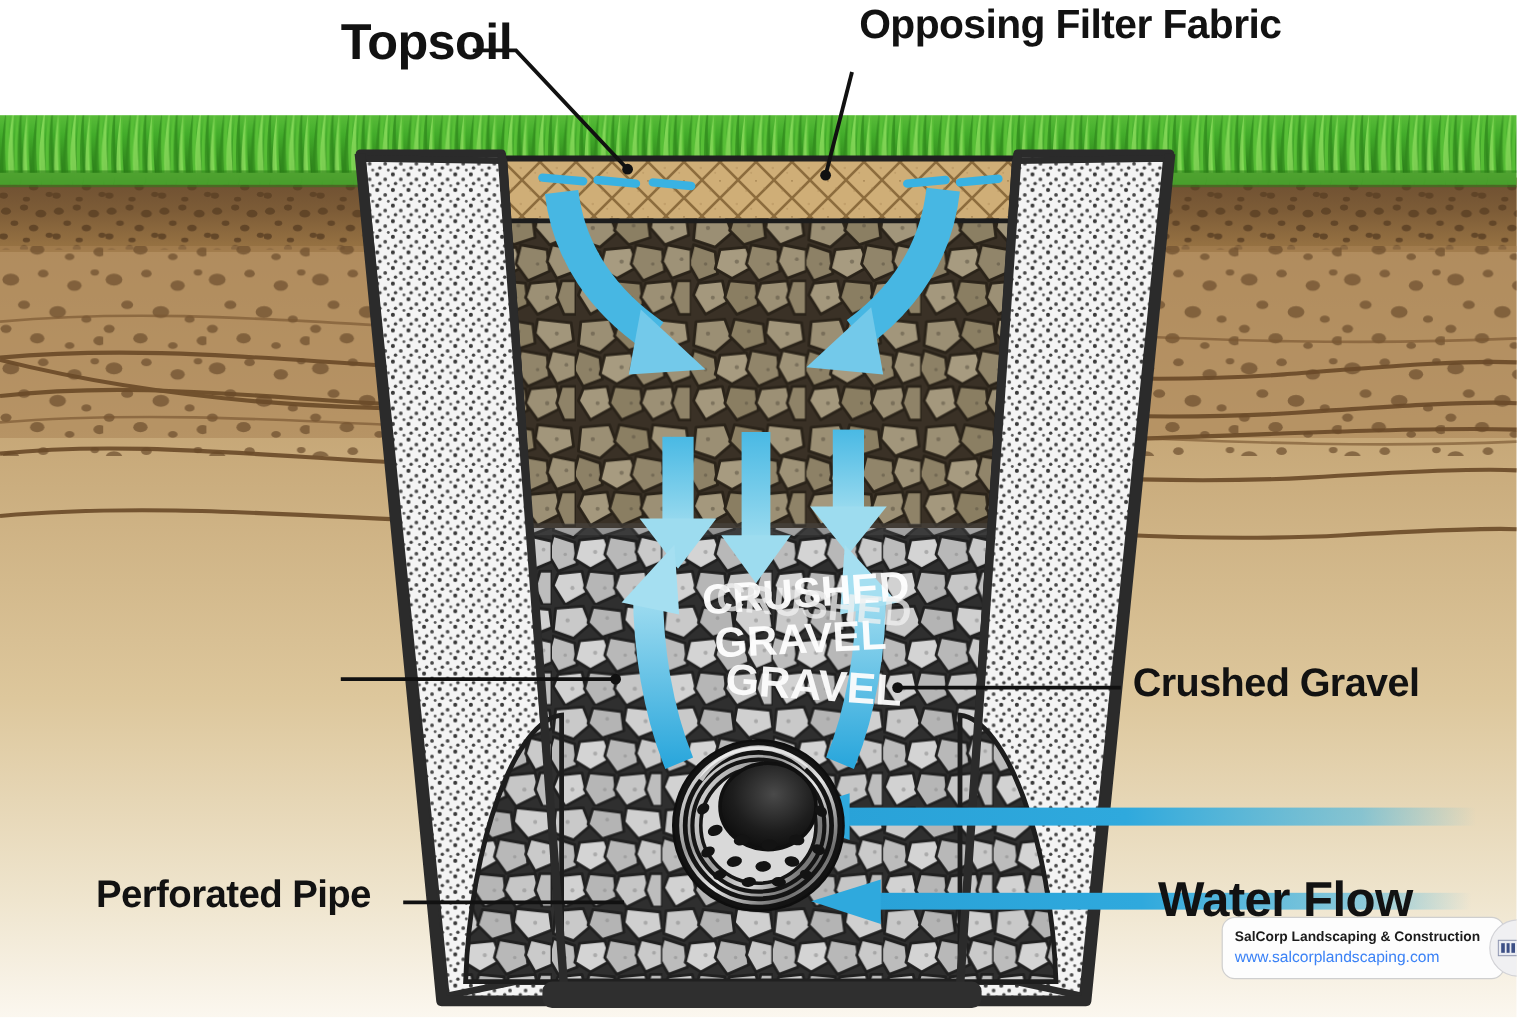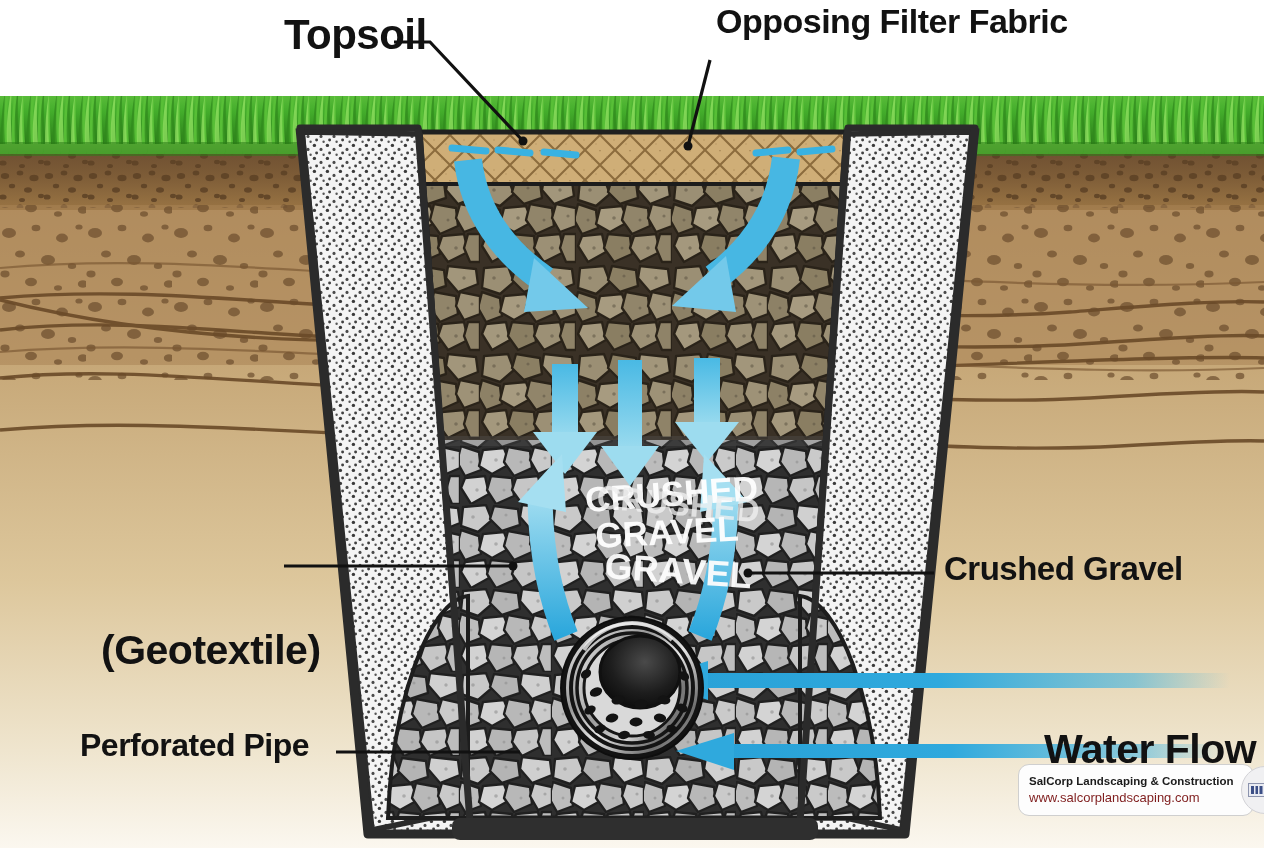--- a/index.html
+++ b/index.html
@@ -5,27 +5,27 @@
   html,body{margin:0;padding:0;background:#fff;}
   body{width:1264px;height:848px;overflow:hidden;font-family:"Liberation Sans",sans-serif;}
   #stage{position:relative;width:1264px;height:848px;overflow:hidden;background:#fff;}
   #scene{position:absolute;inset:0;}
   .lbl{position:absolute;color:#121212;font-family:"Liberation Sans",sans-serif;font-weight:700;white-space:pre;line-height:1.02;}
   #lbl-topsoil{left:284px;top:14px;font-size:42px;letter-spacing:-0.5px;}
   #lbl-opposing{left:716px;top:4px;font-size:34px;letter-spacing:-0.5px;}
   #lbl-filterfabric{left:101px;top:546px;font-size:41px;letter-spacing:-0.5px;}
   #lbl-crushed{left:944px;top:552px;font-size:33px;letter-spacing:-0.5px;}
   #lbl-perforated{left:80px;top:729px;font-size:32px;letter-spacing:-0.5px;}
-  #lbl-waterflow{left:1044px;top:729px;font-size:41px;letter-spacing:-0.5px;}
+  #lbl-waterflow{left:965px;top:729px;font-size:41px;letter-spacing:-0.5px;}
   #badge{position:absolute;left:1018px;top:764px;width:236px;height:52px;background:#fdfdfd;
     border:1.6px solid #cfcfcf;border-radius:11px;box-sizing:border-box;
     display:flex;align-items:center;padding:0 10px;gap:8px;}
   #badge-text{flex:1;display:flex;flex-direction:column;justify-content:center;gap:3px;}
   #badge-name{font-size:11.5px;font-weight:700;color:#1b1b1b;white-space:nowrap;}
-  #badge-url{font-size:13px;font-weight:400;color:#7f1d1d;white-space:nowrap;}
+  #badge-url{font-size:13px;font-weight:400;color:#3b82f6;white-space:nowrap;}
   #badge-logo{width:46px;height:46px;border-radius:50%;background:#f0f0f2;border:1px solid #d2d2d6;
     display:flex;align-items:center;justify-content:center;flex:0 0 auto;}
 </style>
 </head>
 <body>
 
 <div id="stage">
 
   <svg id="scene" viewBox="0 0 1264 848" preserveAspectRatio="none">
     <defs>
@@ -366,21 +366,20 @@
       <text id="g-t1" x="586" y="512" font-family="Liberation Sans, sans-serif" font-size="35" font-weight="700" fill="#ffffff" transform="rotate(-4 586 512)">CRUSHED</text>
       <text id="g-t2" x="596" y="508" font-family="Liberation Sans, sans-serif" font-size="33" font-weight="700" fill="#f2f2f2" transform="rotate(5 596 508)" opacity="0.8">CRUSHED</text>
       <text id="g-t3" x="596" y="548" font-family="Liberation Sans, sans-serif" font-size="35" font-weight="700" fill="#ffffff" transform="rotate(-3 596 548)">GRAVEL</text>
       <text id="g-t4" x="604" y="578" font-family="Liberation Sans, sans-serif" font-size="36" font-weight="700" fill="#fdfdfd" transform="rotate(4 604 578)">GRAVEL</text>
     </g>
   </svg>
 
   <div class="lbl" id="lbl-topsoil">Topsoil</div>
   <div class="lbl" id="lbl-opposing">Opposing Filter Fabric</div>
   <div class="lbl" id="lbl-filterfabric">
-    <div>(Geotextile)</div>
   </div>
   <div class="lbl" id="lbl-crushed">Crushed Gravel</div>
   <div class="lbl" id="lbl-perforated">Perforated Pipe</div>
   <div class="lbl" id="lbl-waterflow">Water Flow</div>
 
   <div id="badge">
     <div id="badge-text">
       <div id="badge-name">SalCorp Landscaping &amp; Construction</div>
       <div id="badge-url">www.salcorplandscaping.com</div>
     </div>

